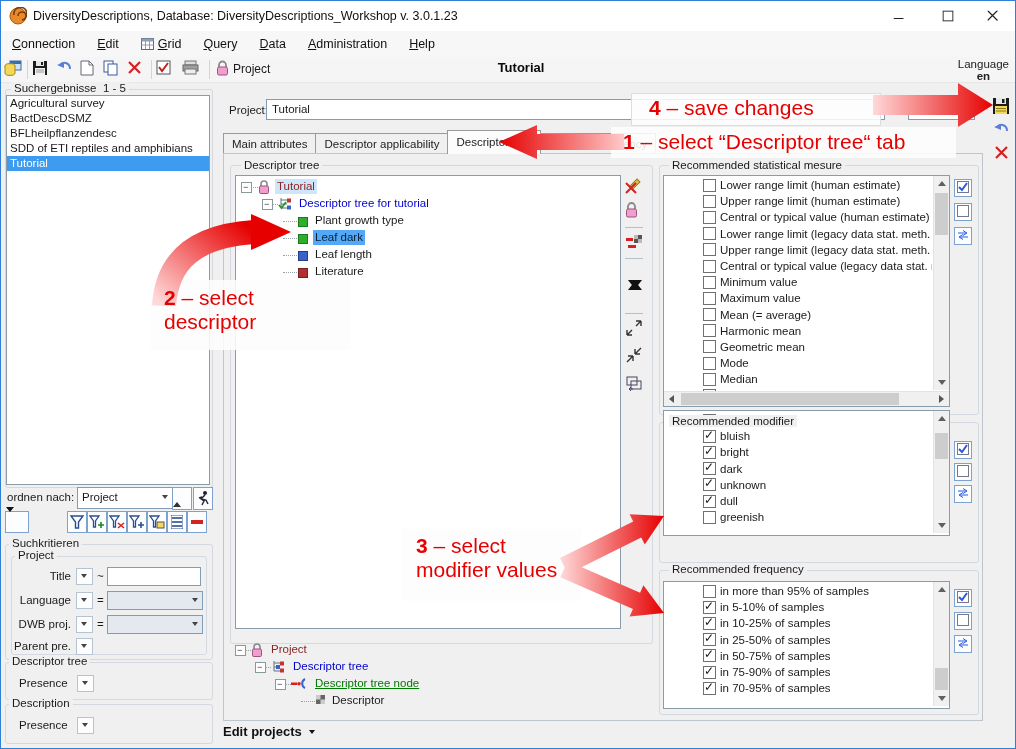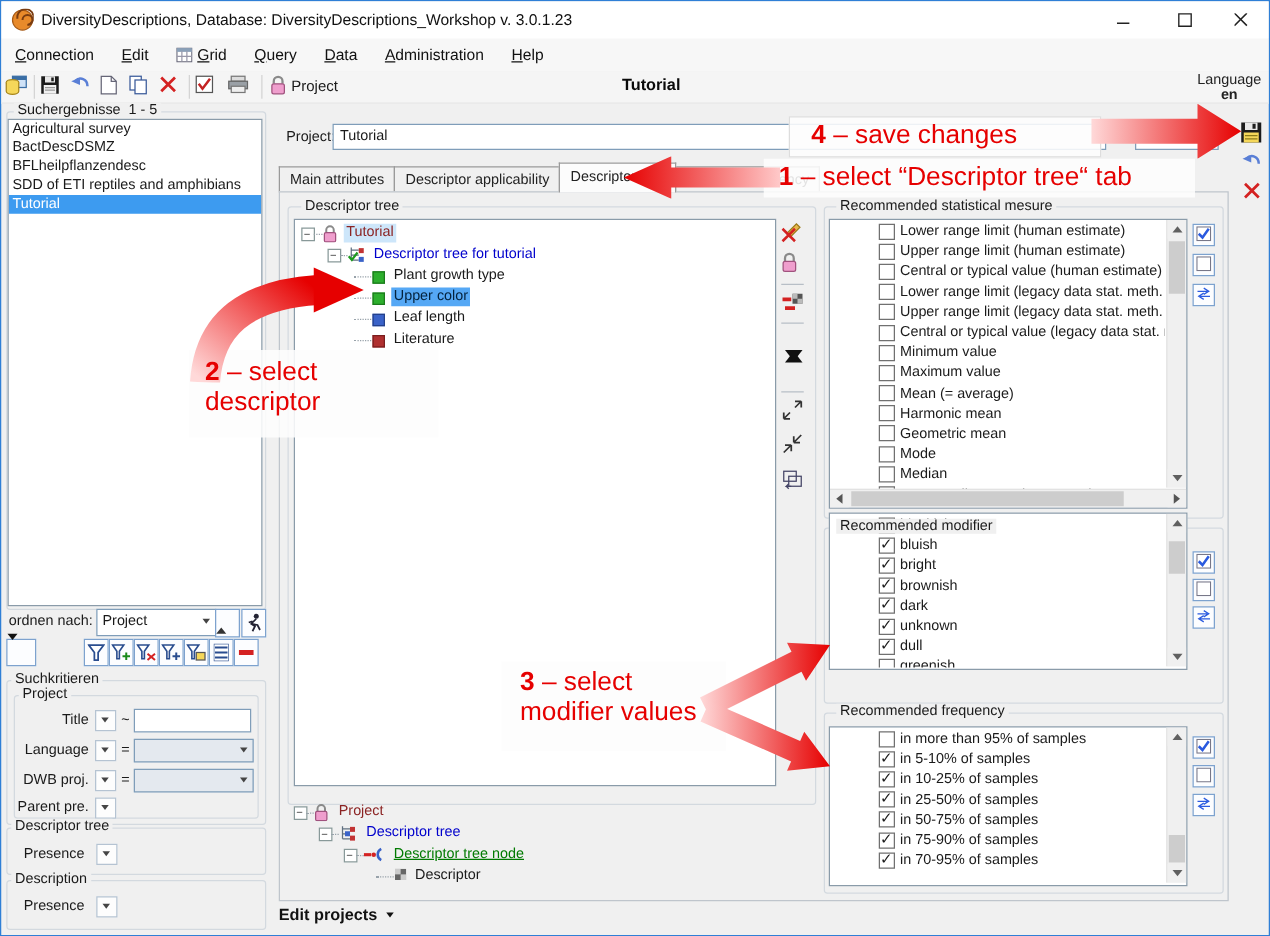--- a/index.html
+++ b/index.html
@@ -371,21 +371,21 @@
     <span class="tlabel link-b" style="left:62px;">Descriptor tree for tutorial</span>
   </div>
   <div class="trow" style="left:234px;top:212px;width:380px;">
     <span class="dash" style="left:48px;width:14px;"></span>
     <span class="nmark" style="left:63px;background:#2daf2d;border:1px solid #1c7a1c;"></span>
     <span class="tlabel" style="left:78px;">Plant growth type</span>
   </div>
   <div class="trow" style="left:234px;top:229px;width:380px;">
     <span class="dash" style="left:48px;width:14px;"></span>
     <span class="nmark" style="left:63px;background:#2daf2d;border:1px solid #1c7a1c;"></span>
-    <span class="tlabel" style="left:78px;background:#55a8f5;color:#04223c;">Upper color</span>
+    <span class="tlabel" style="left:78px;background:#55a8f5;color:#04223c;">Leaf dark</span>
   </div>
   <div class="trow" style="left:234px;top:246px;width:380px;">
     <span class="dash" style="left:48px;width:14px;"></span>
     <span class="nmark" style="left:63px;background:#3a62c8;border:1px solid #24408a;"></span>
     <span class="tlabel" style="left:78px;">Leaf length</span>
   </div>
   <div class="trow" style="left:234px;top:263px;width:380px;">
     <span class="dash" style="left:48px;width:14px;"></span>
     <span class="nmark" style="left:63px;background:#b03030;border:1px solid #7a1f1f;"></span>
     <span class="tlabel" style="left:78px;">Literature</span>
@@ -589,24 +589,20 @@
           <span class="cb checked"></span>
           <span>blackish</span>
         </div>
         <div class="cbrow">
           <span class="cb checked"></span>
           <span>bluish</span>
         </div>
         <div class="cbrow">
           <span class="cb checked"></span>
           <span>bright</span>
-        </div>
-        <div class="cbrow">
-          <span class="cb checked"></span>
-          <span>brownish</span>
         </div>
         <div class="cbrow">
           <span class="cb checked"></span>
           <span>dark</span>
         </div>
         <div class="cbrow">
           <span class="cb checked"></span>
           <span>unknown</span>
         </div>
         <div class="cbrow">

